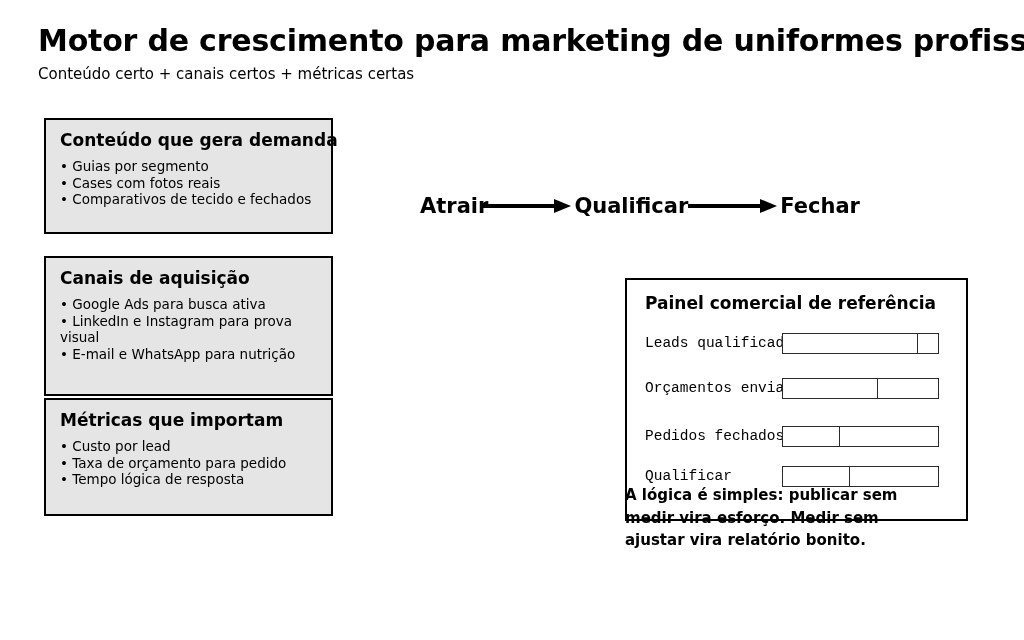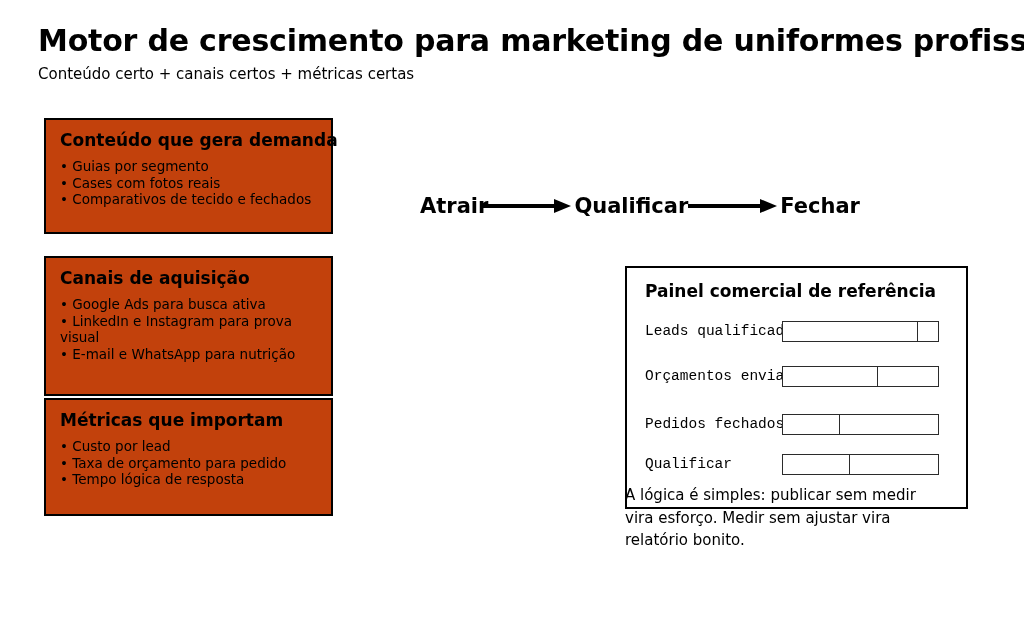--- a/index.html
+++ b/index.html
@@ -46,21 +46,21 @@
     line-height: 20px;
   }
 
   
   .card {
     position: absolute;
     left: 44px;
     width: 289px;
     border: 2.2px solid #000000;
     box-sizing: border-box;
-    background: #c2410c;
+    background: #e5e5e5;
   }
   .card-1 { top: 118px; height: 116px; }
   .card-2 { top: 256px; height: 140px; padding-left: 43px; }
   .card-3 { top: 398px; height: 118px; }
 
   .card-title {
     position: absolute;
     left: 14px;
     top: 9px;
     font-size: 17px;
@@ -124,21 +124,21 @@
     height: 0;
     border-top: 7px solid transparent;
     border-bottom: 7px solid transparent;
     border-left: 17px solid #000000;
   }
 
   
   .panel {
     position: absolute;
     left: 625px;
-    top: 266px;
+    top: 278px;
     width: 343px;
     height: 243px;
     border: 2.2px solid #000000;
     box-sizing: border-box;
     background: #ffffff;
   }
   .panel-title {
     position: absolute;
     left: 18px;
     top: 12px;
@@ -180,21 +180,21 @@
     box-sizing: border-box;
     border-right: 1.6px solid #2b2b2b;
     background: transparent;
   }
   .panel-footer {
     position: absolute;
     left: 625px;
     top: 484px;
     width: 300px;
     font-size: 15px;
-    font-weight: normal;
+    font-weight: bold;
     line-height: 22.5px;
   }
 </style>
 </head>
 <body>
 
 <div class="stage">
 
   <div class="title">Motor de crescimento para marketing de uniformes profissionais</div>
   <div class="subtitle">Conteúdo certo + canais certos + métricas certas</div>

